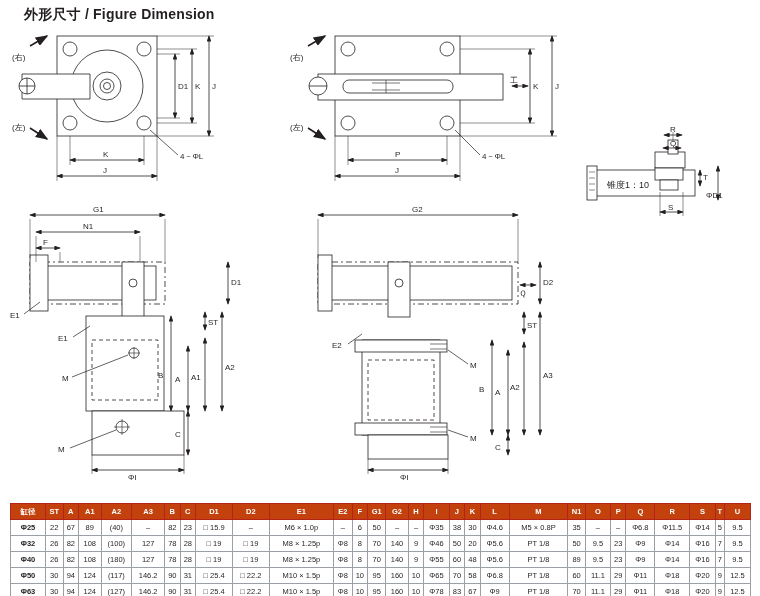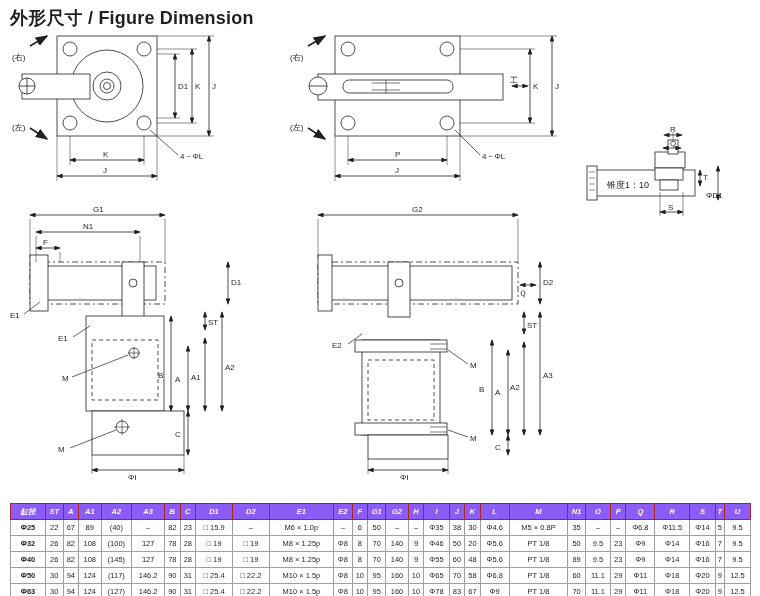--- a/index.html
+++ b/index.html
@@ -5,42 +5,41 @@
   html,body{margin:0;padding:0;}
   body{
     width:760px;height:596px;
     background:#ffffff;
     font-family:"Liberation Sans", sans-serif;
     color:#231f20;
     position:relative;
     overflow:hidden;
   }
   .title{
-    position:absolute;left:10px;top:6px;
-    font-size:18px;font-weight:bold;letter-spacing:.2px;
+    position:absolute;left:24px;top:6px;
+    font-size:14px;font-weight:bold;letter-spacing:.2px;
   }
   svg.dwg{position:absolute;left:0;top:0;width:760px;height:500px;}
 
   
   .tbl-wrap{position:absolute;left:10px;top:503px;width:741px;}
   table{border-collapse:collapse;width:741px;font-size:7.5px;}
   th,td{
     border:1px solid #9aa0a6;
     text-align:center;
     padding:0;
     height:15px;
     line-height:15px;
     white-space:nowrap;
     font-weight:normal;
   }
   thead th{
-    background:#8b5cf6;color:#ffffff;font-weight:bold;
+    background:#c2410c;color:#ffffff;font-weight:bold;
     border:1px solid #b3231a;
     font-size:7.5px;
-    font-style:italic;
   }
   tbody td:first-child{font-weight:bold;margin-left:19px;}
   tbody tr td{background:#ffffff;}
   .w-first{width:34px;}
 </style>
 </head>
 <body>
 
 <div class="title">外形尺寸 / Figure Dimension</div>
 
@@ -382,21 +381,21 @@
           <td>Φ14</td>
           <td>Φ16</td>
           <td>7</td>
           <td>9.5</td>
         </tr>
         <tr>
           <td class="w-first">Φ40</td>
           <td>26</td>
           <td>82</td>
           <td>108</td>
-          <td>(145)</td>
+          <td>(180)</td>
           <td>127</td>
           <td>78</td>
           <td>28</td>
           <td>□ 19</td>
           <td>□ 19</td>
           <td>M8 × 1.25p</td>
           <td>Φ8</td>
           <td>8</td>
           <td>70</td>
           <td>140</td>

